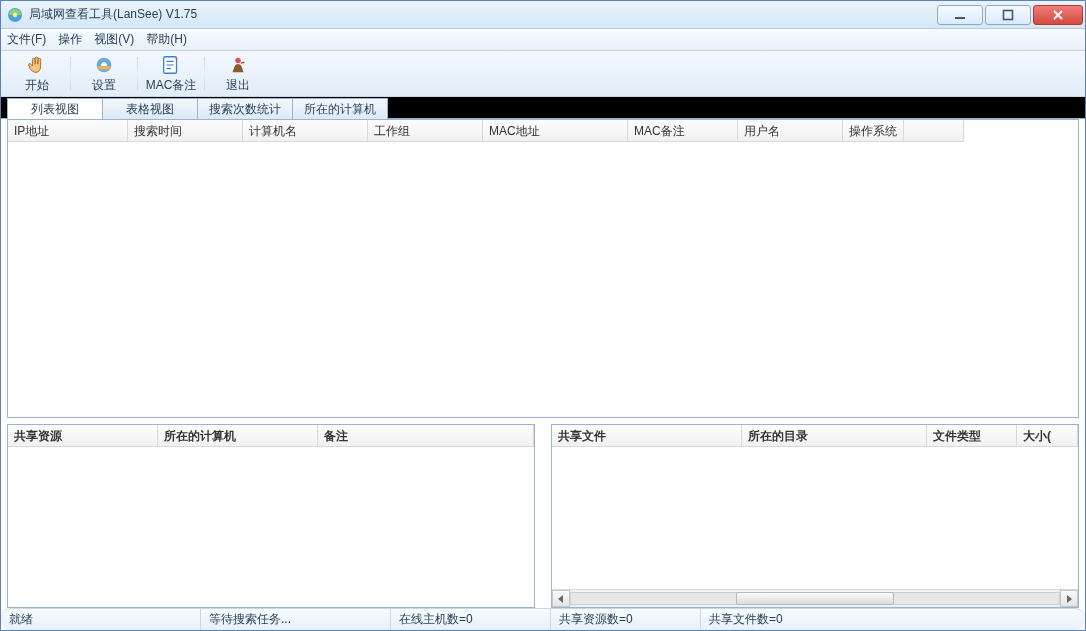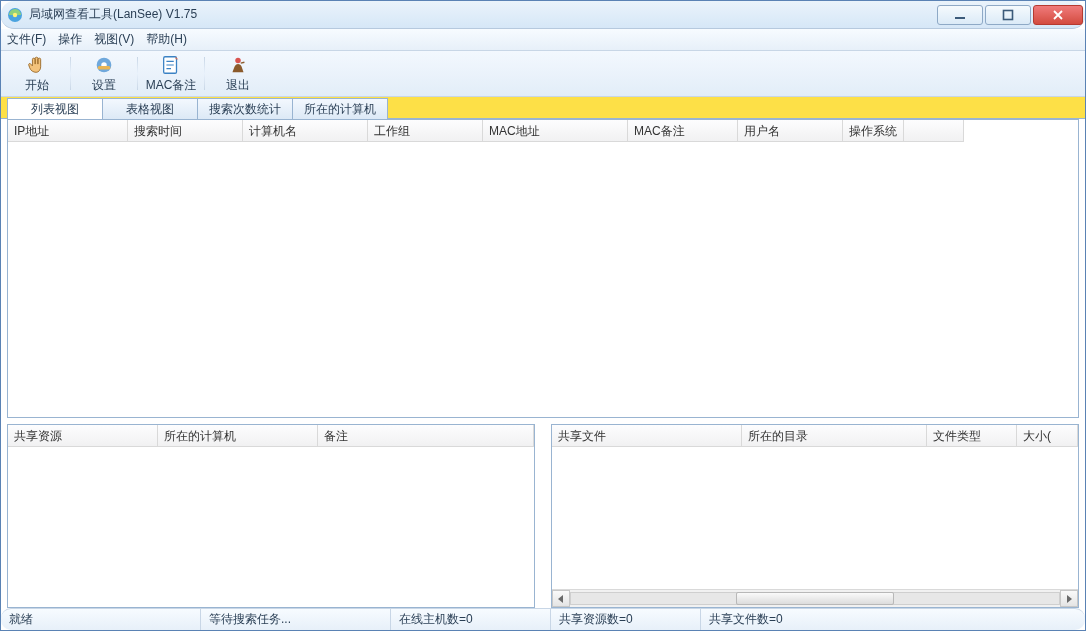--- a/index.html
+++ b/index.html
@@ -2,52 +2,52 @@
 <html><head>
 <meta charset="utf-8">
 <style>
 * { box-sizing: border-box; margin: 0; padding: 0; font-family: "Microsoft YaHei", "SimSun", Tahoma, sans-serif; font-size: 12px; }
 html, body { height: 100%; }
 body { background: #f0f0f0; }
 
 .window { width: 1086px; height: 631px; background: #fff; border: 1px solid #5a82b4; display: flex; flex-direction: column; box-shadow: 0 0 4px rgba(0,0,0,.2); }
 
 
-.titlebar { height: 28px; background: linear-gradient(#eaf3fb, #d6e7f7); display: flex; align-items: center; padding: 0 2px 0 6px; border-bottom: 1px solid #b6c9de; border-radius: 13px; }
+.titlebar { height: 28px; background: linear-gradient(#eaf3fb, #d6e7f7); display: flex; align-items: center; padding: 0 2px 0 6px; border-bottom: 1px solid #b6c9de; }
 .titlebar .app-icon { width: 16px; height: 16px; margin-right: 6px; }
 .titlebar .title { flex: 1; color: #2a3f55; }
 .win-btns { display: flex; gap: 2px; }
 .win-btn { width: 46px; height: 20px; border: 1px solid #8ea9c6; border-radius: 3px; background: linear-gradient(#f5fafd,#dbeaf7); display:flex; align-items:center; justify-content:center; cursor:pointer; }
 .win-btn.close { width: 50px; background: linear-gradient(#f07b7b,#d34b3f); border-color:#b53a30; color:#fff; }
 .win-btn svg { display:block; }
 
 
 .menubar { height: 22px; background: linear-gradient(#f7fbff,#e7f0f9); border-bottom: 1px solid #c8d6e6; display:flex; align-items:center; padding: 8px 6px; gap: 12px; }
 .menu-item { color:#2a3f55; cursor:default; }
 
 
 .toolbar { height: 46px; background: linear-gradient(#f3f8fe,#e2edf8); border-bottom: 1px solid #c8d6e6; display:flex; align-items:stretch; padding: 2px 6px; }
 .tool-btn { width: 60px; display:flex; flex-direction:column; align-items:center; justify-content:center; border:1px solid transparent; border-radius:3px; cursor:pointer; }
 .tool-btn .ic { width:22px; height:22px; display:flex; align-items:center; justify-content:center; }
 .tool-btn .lbl { margin-top:1px; color:#2a3f55; }
 .tool-sep { width:1px; background: linear-gradient(#c8d6e6,#e8f1fb,#c8d6e6); margin:4px 3px; }
 
 
-.tabs { height: 22px; display:flex; align-items:flex-end; border-bottom: 1px solid #99b4d1; padding-left: 6px; background:#fde047; }
+.tabs { height: 22px; display:flex; align-items:flex-end; border-bottom: 1px solid #99b4d1; padding-left: 6px; background:#000000; }
 .tab { min-width: 96px; height: 21px; padding: 0 10px; border:1px solid #99b4d1; border-bottom:none; margin-right:-1px; background: linear-gradient(#f3f8fe,#dce9f6); display:flex; align-items:center; justify-content:center; color:#2a3f55; cursor:default; position:relative; top:1px; }
 .tab.active { background:#fff; z-index:2; }
 
 
 .main { flex:1; display:flex; flex-direction:row; border:1px solid #99b4d1; margin: 0 6px 0 6px; background:#fff; overflow:hidden; }
 .tbl-head { height: 22px; display:flex; border-bottom:1px solid #d9d9d9; background:linear-gradient(#fdfdfe,#f1f1f2); }
 .th { border-right:1px solid #d9d9d9; padding: 3px 6px; color:#333; white-space:nowrap; overflow:hidden; }
 .tbl-body { flex:1; background:#fff; }
 
 
-.bottom { height: 190px; display:flex; gap:16px; padding: 6px 6px 0 6px; }
+.bottom { height: 190px; display:flex; gap:16px; padding: 6px 6px 0 6px; font-weight: bold; }
 .panel { flex:1; border:1px solid #99b4d1; background:#fff; display:flex; flex-direction:column; overflow:hidden; }
 .panel .tbl-body { position:relative; }
 .hscroll { height: 18px; background:#f1f1f1; border-top:1px solid #d9d9d9; position:relative; }
 .hscroll .track { position:absolute; left:18px; right:18px; top:2px; bottom:2px; background:#e7e7e7; border:1px solid #cfcfcf; }
 .hscroll .thumb { position:absolute; left:35%; width:30%; top:2px; bottom:2px; background:linear-gradient(#fafafa,#dcdcdc); border:1px solid #b8b8b8; border-radius:2px; }
 .hscroll .arrow { position:absolute; top:0; width:18px; height:100%; background:linear-gradient(#fafafa,#e4e4e4); border:1px solid #c7c7c7; display:flex; align-items:center; justify-content:center; }
 .hscroll .arrow.l { left:0 } .hscroll .arrow.r { right:0 }
 
 
 .statusbar { height: 22px; border-top:1px solid #c8d6e6; background: linear-gradient(#f7fbff,#e7f0f9); display:flex; align-items:center;border-radius:10px; }

